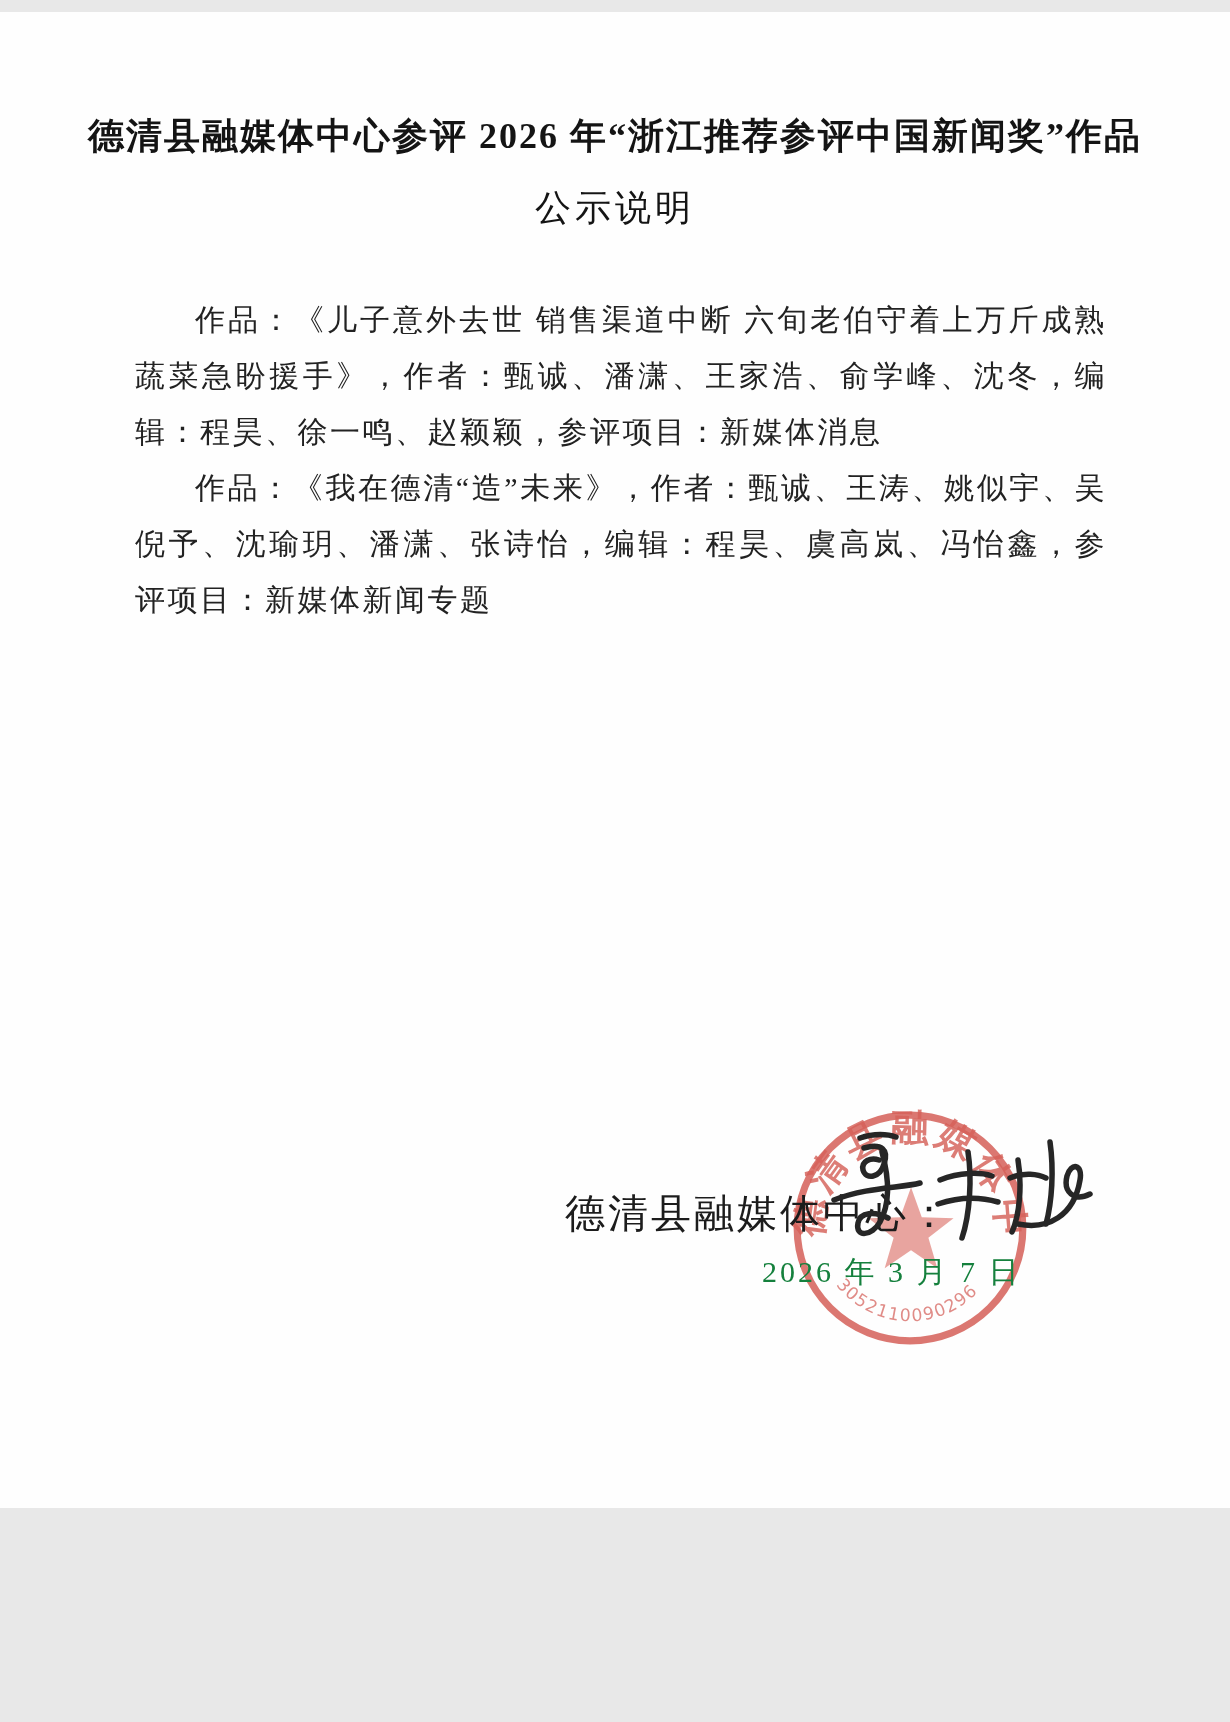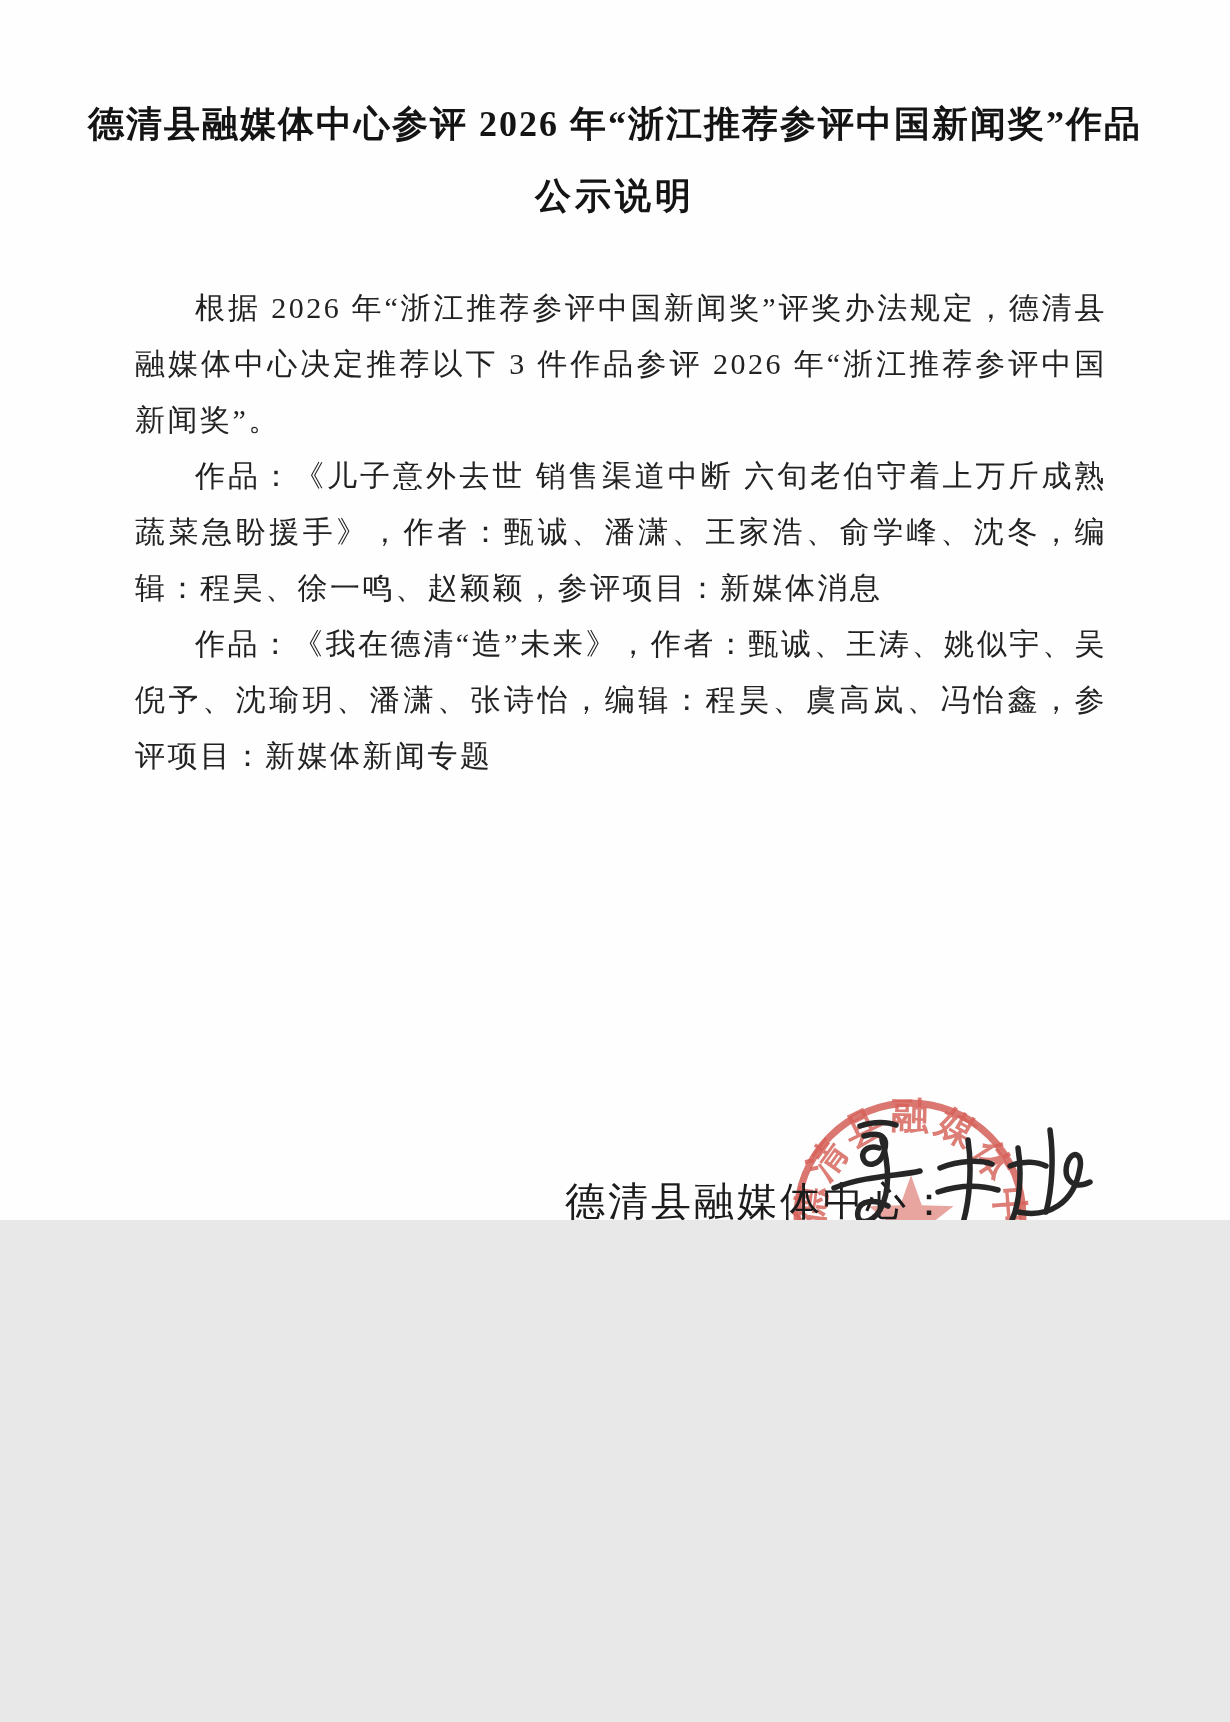--- a/index.html
+++ b/index.html
@@ -1,41 +1,41 @@
 <!DOCTYPE html>
 <html><head>
 <meta charset="utf-8">
 <style>
   * { margin: 0; padding: 0; box-sizing: border-box; }
   html, body { background: #e8e8e8; }
   .page {
     position: relative;
     width: 1230px;
-    height: 1220px;
-    margin: 0 auto;
+    height: 1496px;
+    margin: 12px auto;
     background: #fefefe;
     overflow: hidden;
     font-family: "Liberation Serif", "DejaVu Serif", serif;
     color: #1c1c1c;
   }
   .doc-header {
     padding-top: 100px;
     text-align: center;
   }
   .doc-title-line1 {
     font-size: 36px;
     font-weight: bold;
     letter-spacing: 2px;
     color: #141414;
     line-height: 48px;
   }
   .doc-title-line2 {
     margin-top: 26px;
     font-size: 36px;
-    font-weight: bold;
+    font-weight: normal;
     letter-spacing: 4px;
     color: #141414;
     line-height: 44px;
   }
   .doc-body {
     position: absolute;
     top: 280px;
     left: 135px;
     width: 972px;
   }
@@ -109,21 +109,20 @@
 <body>
 
 <div class="page">
 
   <div class="doc-header">
     <div class="doc-title-line1">德清县融媒体中心参评 2026 年“浙江推荐参评中国新闻奖”作品</div>
     <div class="doc-title-line2">公示说明</div>
   </div>
 
   <div class="doc-body">
-    <p>根据 2026 年“浙江推荐参评中国新闻奖”评奖办法规定，德清县融媒体中心决定推荐以下 3 件作品参评 2026 年“浙江推荐参评中国新闻奖”。</p>
     <p>作品：《儿子意外去世 销售渠道中断 六旬老伯守着上万斤成熟蔬菜急盼援手》，作者：甄诚、潘潇、王家浩、俞学峰、沈冬，编辑：程昊、徐一鸣、赵颖颖，参评项目：新媒体消息</p>
     <p>作品：《我在德清“造”未来》，作者：甄诚、王涛、姚似宇、吴倪予、沈瑜玥、潘潇、张诗怡，编辑：程昊、虞高岚、冯怡鑫，参评项目：新媒体新闻专题</p>
   </div>
 
   <div class="signoff">
 
     <svg class="seal" viewBox="0 0 240 240">
       <defs>
         <path id="seal-top-arc" d="M 39 149 A 86 86 0 1 1 201 149" fill="none"></path>
         <path id="seal-bottom-arc" d="M 45 173 A 92 92 0 0 0 195 173" fill="none"></path>

